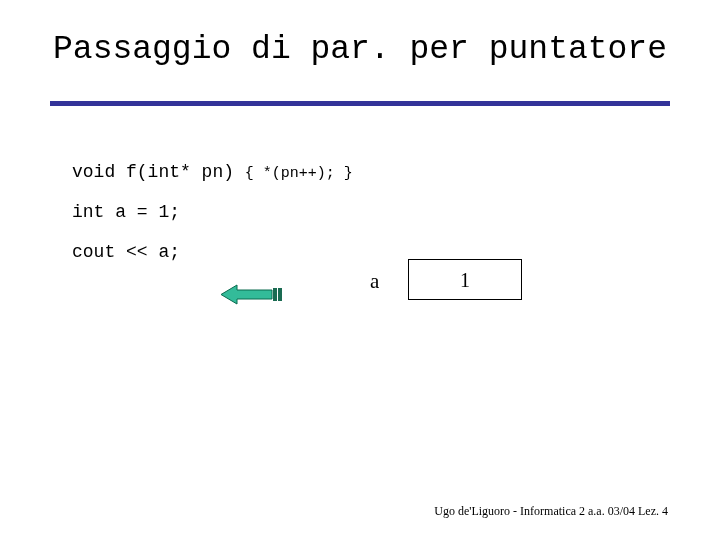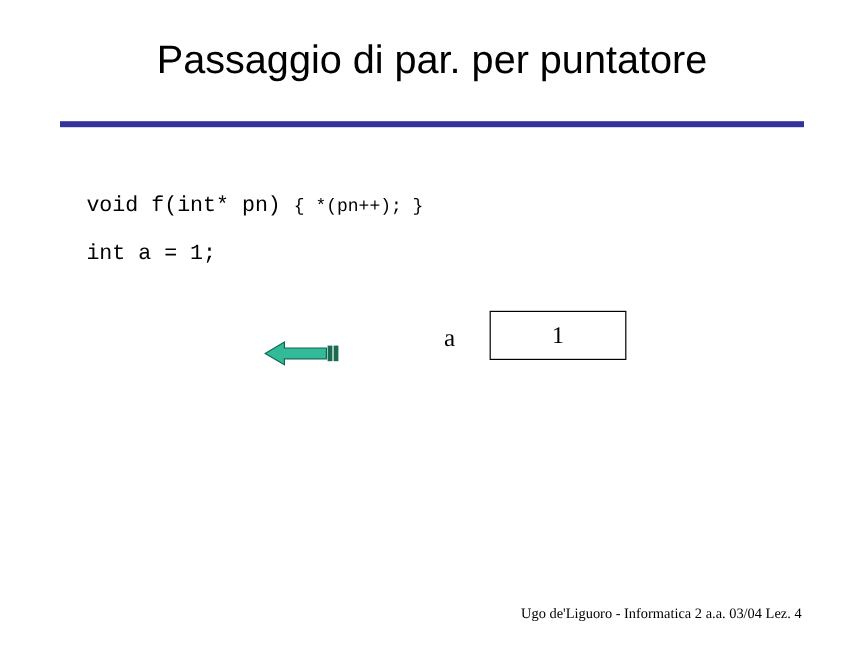--- a/index.html
+++ b/index.html
@@ -22,21 +22,21 @@
     background: #ffffff;
   }
 
   
   .slide-title {
     position: absolute;
     left: 0;
     top: 30px;
     width: 720px;
     text-align: center;
-    font-family: Liberation Sans, sans-serif;
+    font-family: Liberation Mono, monospace;
     font-size: 33px;
     line-height: 40px;
     color: #000000;
     font-weight: normal;
     letter-spacing: 0px;
     white-space: nowrap;
   }
 
   
   .title-rule {
@@ -135,20 +135,21 @@
 
   <div class="title-rule"></div>
 
   <div class="code-block">
 
     <div class="code-line"><span>void f(int* pn) </span><span class="code-small">{ *(pn++); }</span></div>
 
     <div class="code-line">int a = 1;</div>
 
 
+    <div class="code-line">cout &lt;&lt; a;</div>
 
   </div>
 
   <div class="arrow-wrap">
     <svg width="64" height="21" viewBox="0 0 64 21" xmlns="http://www.w3.org/2000/svg">
       <polygon points="1,10.5 17,1 17,6 52,6 52,15 17,15 17,20" fill="#33bb99" stroke="#0b6b4f" stroke-width="1" stroke-linejoin="miter"></polygon>
       <rect x="53" y="4" width="4" height="13" fill="#1a6b52"></rect>
       <rect x="58" y="4" width="4" height="13" fill="#1a6b52"></rect>
     </svg>
   </div>

